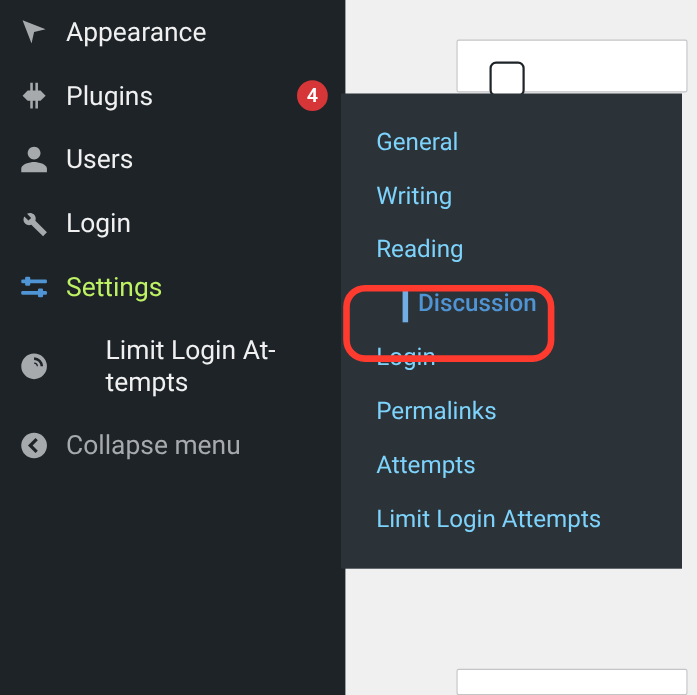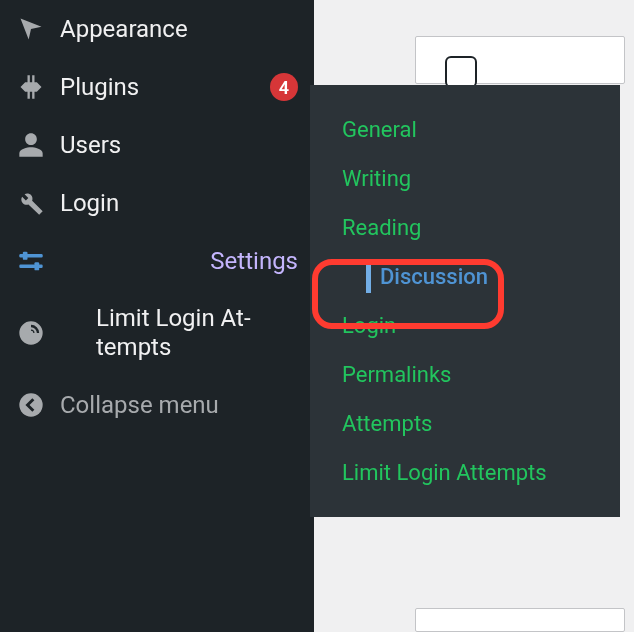--- a/index.html
+++ b/index.html
@@ -27,22 +27,21 @@
     .menu-item {
       display: flex;
       align-items: center;
       padding: 14px 16px;
       font-size: 24px;
       color: #f0f0f1;
       cursor: pointer;
       gap: 14px;
     }
     .menu-item.active-blue {
-      color: #c4b5fd;
-      text-align: right;
+      color: #bef264;
     }
     .menu-item.dim {
       color: #a7aaad;
     }
     .icon {
       width: 30px;
       height: 30px;
       flex-shrink: 0;
       display: flex;
       align-items: center;
@@ -83,21 +82,21 @@
       position: absolute;
       left: 310px;
       top: 85px;
       width: 310px;
       background: #2c3338;
       padding: 20px 0;
     }
     .submenu-item {
       padding: 12px 32px;
       font-size: 22px;
-      color: #22c55e;
+      color: #7dd3fc;
       cursor: pointer;
       position: relative;
     }
     .submenu-item.active {
       color: #4f94d4;
       font-weight: 500;
       margin-left: 38px;
     }
     .submenu-item.active::before {
       content: '';

